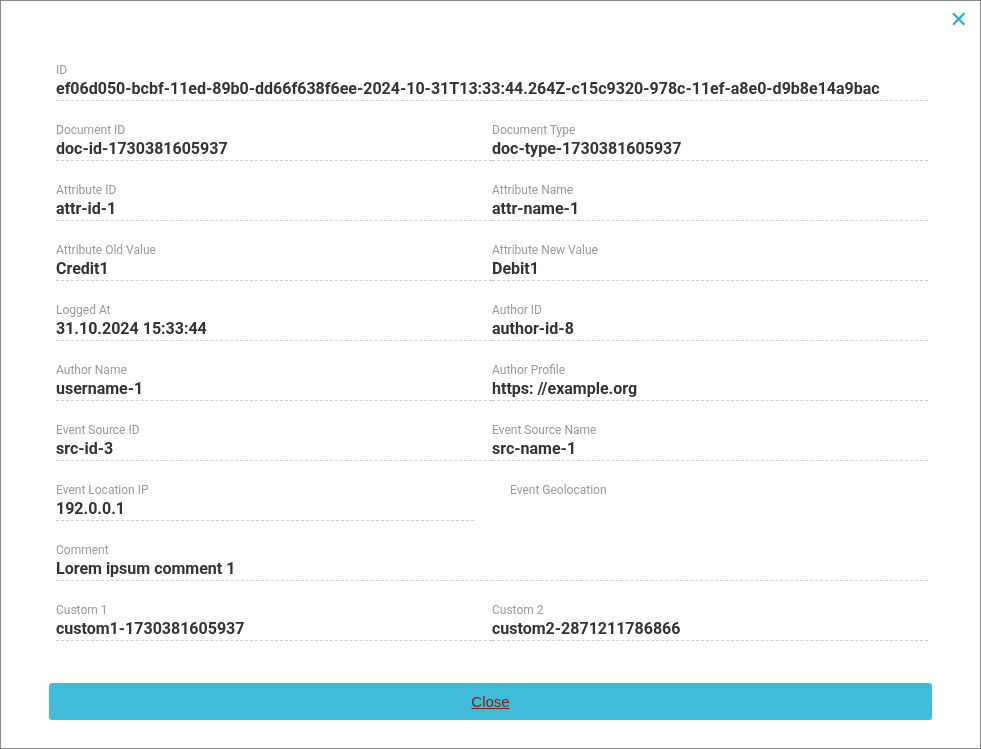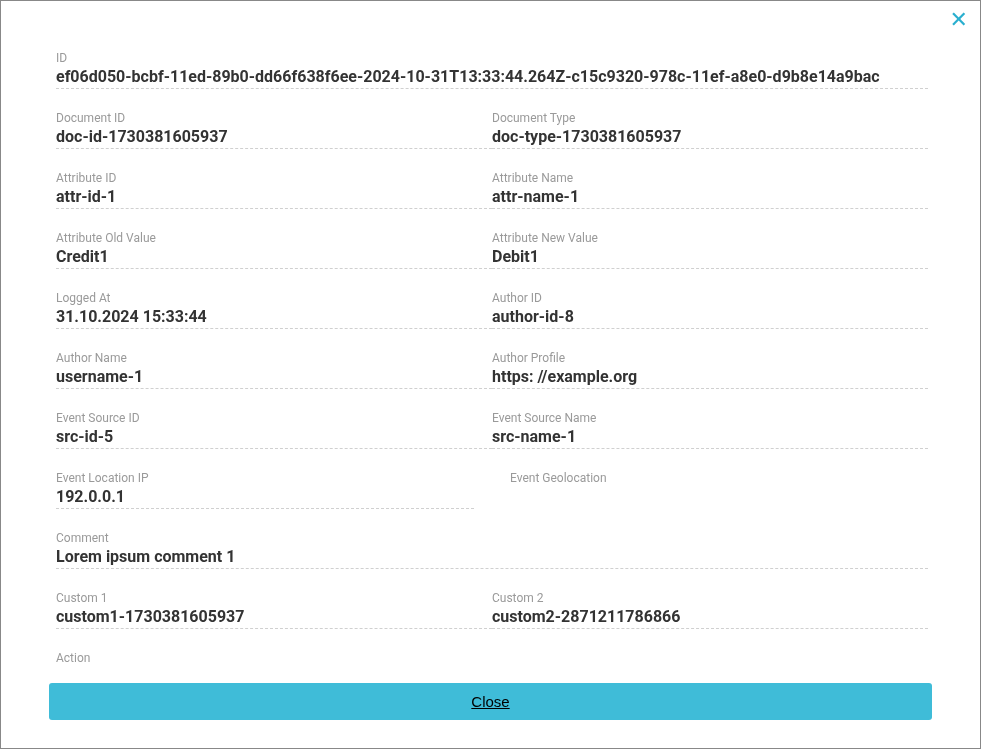--- a/index.html
+++ b/index.html
@@ -52,20 +52,21 @@
     }
     .scroll-area::-webkit-scrollbar-thumb {
       background: #c8c8c8;
       border-radius: 3px;
     }
     .field-full {
       width: 100%;
       margin-bottom: 22px;
       border-bottom: 1px dashed #d0d0d0;
       padding-bottom: 2px;
+      margin-top: 12px;
     }
     .field-row {
       display: flex;
       margin-bottom: 22px;
     }
     .field {
       flex: 1;
       border-bottom: 1px dashed #d0d0d0;
       padding-bottom: 2px;
     }
@@ -86,21 +87,21 @@
       font-weight: 700;
       white-space: nowrap;
       overflow: visible;
     }
     .footer {
       padding: 18px 48px 28px 48px;
     }
     .close-btn {
       width: 100%;
       background: #3fbcd8;
-      color: #000000;
+      color: #7f1d1d;
       border: none;
       padding: 10px 0;
       font-size: 15px;
       border-radius: 3px;
       cursor: pointer;
       font-weight: 400;
       text-decoration: underline;
     }
   </style>
 </head>
@@ -168,21 +169,21 @@
         </div>
         <div class="field">
           <div class="field-label">Author Profile</div>
           <div class="field-value">https: //example.org</div>
         </div>
       </div>
 
       <div class="field-row">
         <div class="field">
           <div class="field-label">Event Source ID</div>
-          <div class="field-value">src-id-5</div>
+          <div class="field-value">src-id-3</div>
         </div>
         <div class="field">
           <div class="field-label">Event Source Name</div>
           <div class="field-value">src-name-1</div>
         </div>
       </div>
 
       <div class="field-row">
         <div class="field">
           <div class="field-label">Event Location IP</div>

